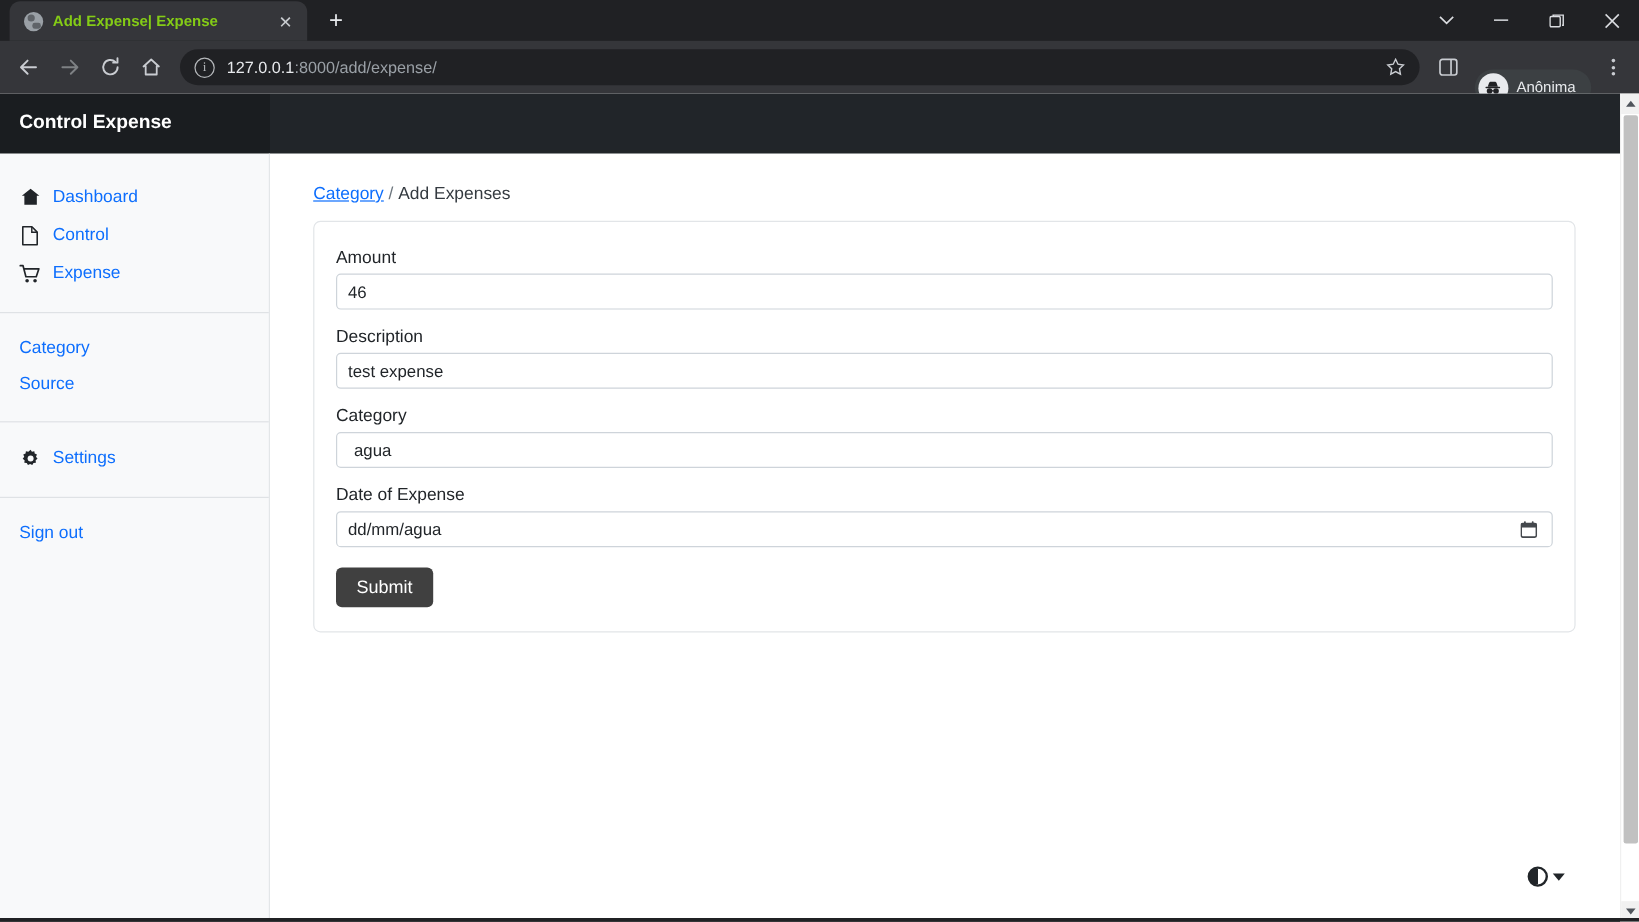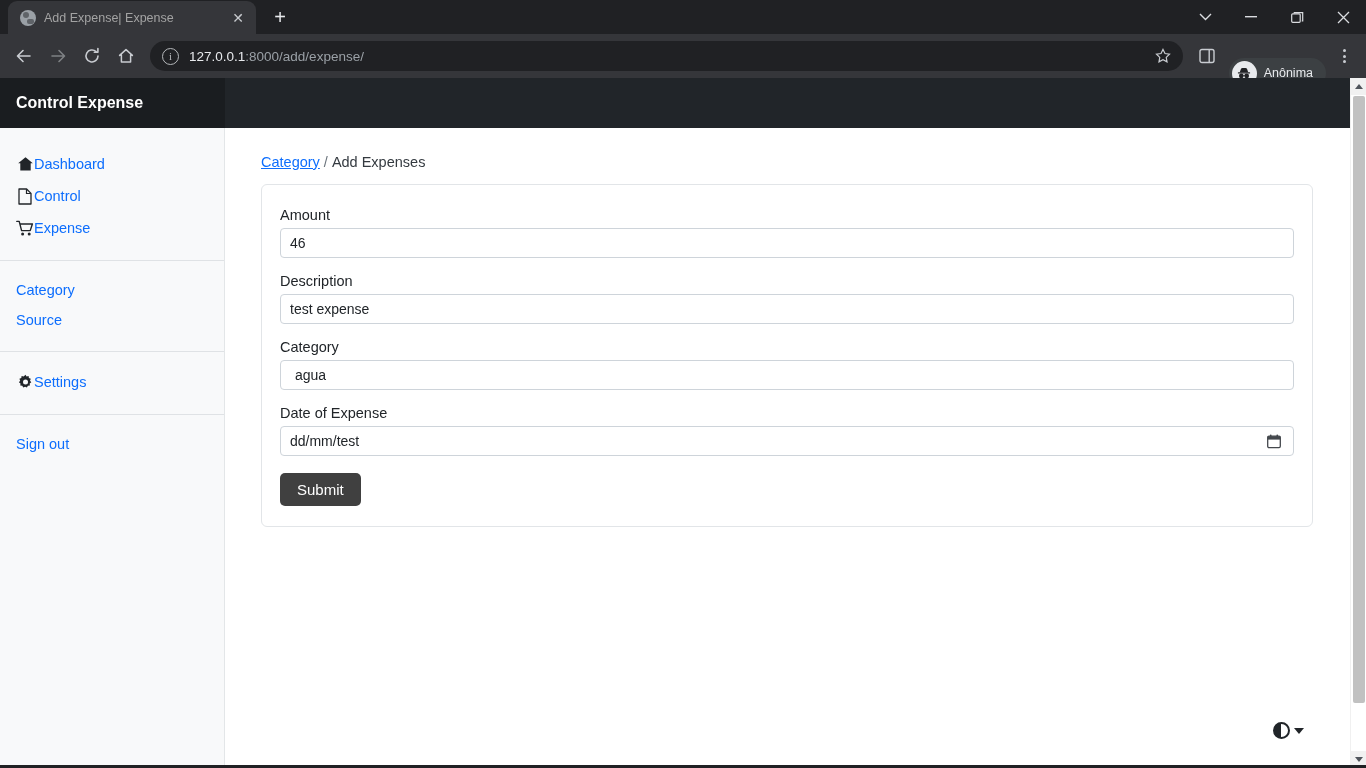--- a/index.html
+++ b/index.html
@@ -27,22 +27,22 @@
   }
   .tab-favicon::before {
     content: ""; position: absolute; left: 3px; top: 2px;
     width: 6px; height: 6px; border-radius: 50%; background: #5f6368;
   }
   .tab-favicon::after {
     content: ""; position: absolute; left: 7px; top: 9px;
     width: 7px; height: 5px; border-radius: 2px; background: #5f6368;
   }
   .tab-title {
-    flex: 1; color: #a3a3a3; font-size: 12.5px;
-    white-space: nowrap; overflow: hidden; text-overflow: ellipsis;
+    flex: 1; color: #84cc16; font-size: 12.5px;
+    white-space: nowrap; overflow: hidden; text-overflow: ellipsis; font-weight: bold;
   }
   .tab-close {
     width: 20px; height: 20px; flex: none; display: flex;
     align-items: center; justify-content: center; border-radius: 50%;
     color: #c8cbcf; font-size: 14px; line-height: 1;
   }
   .newtab {
     width: 28px; height: 28px; margin: 0 0 3px 10px;
     display: flex; align-items: center; justify-content: center;
     color: #e8eaed; font-size: 20px; line-height: 1; border-radius: 50%;
@@ -110,21 +110,21 @@
 
   .body-row { display: flex; height: 637px; }
 
   .sidebar {
     width: 225px; flex: none; background: #f8f9fa;
     border-right: 1px solid #e3e6e8; padding-top: 6px;
   }
   .side-group { padding: 14px 0 16px 0; }
   .side-group + .side-group { border-top: 1px solid #dfe2e5; }
   .side-item {
-    display: flex; align-items: center; 
+    display: flex; align-items: center; gap: 10px;
     padding: 7px 16px; color: #0d6efd; font-size: 14.5px;
   }
   .side-item .ico { width: 18px; height: 18px; flex: none; display: flex; align-items: center; justify-content: center; }
   .side-item .ico svg { display: block; }
   .side-item.noicon { padding-left: 16px; }
 
   .content { flex: 1; background: #ffffff; padding: 26px 36px 0 36px; }
 
   .breadcrumb { font-size: 14.5px; color: #343a40; margin-bottom: 14px; }
   .breadcrumb a { color: #0d6efd; text-decoration: underline; }
@@ -383,21 +383,21 @@
 
           <div class="field">
             <label>Category</label>
             <div class="ctl select">agua</div>
           </div>
           <div class="field-spacer"></div>
 
           <div class="field">
             <label>Date of Expense</label>
             <div class="ctl date">
-              <span class="ph">dd/mm/test</span>
+              <span class="ph">dd/mm/agua</span>
               <span class="cal-ico">
                 <svg width="14" height="15" viewBox="0 0 14 15">
                     <rect x="0.7" y="2.2" width="12.6" height="11.4" rx="1.3" fill="none" stroke="#44484d" stroke-width="1.3"></rect>
                     <rect x="0.7" y="2.2" width="12.6" height="3.4" fill="#44484d"></rect>
                     <rect x="3" y="0.4" width="1.5" height="3" rx="0.6" fill="#44484d"></rect>
                     <rect x="9.5" y="0.4" width="1.5" height="3" rx="0.6" fill="#44484d"></rect>
                   </svg>
               </span>
             </div>
           </div>

